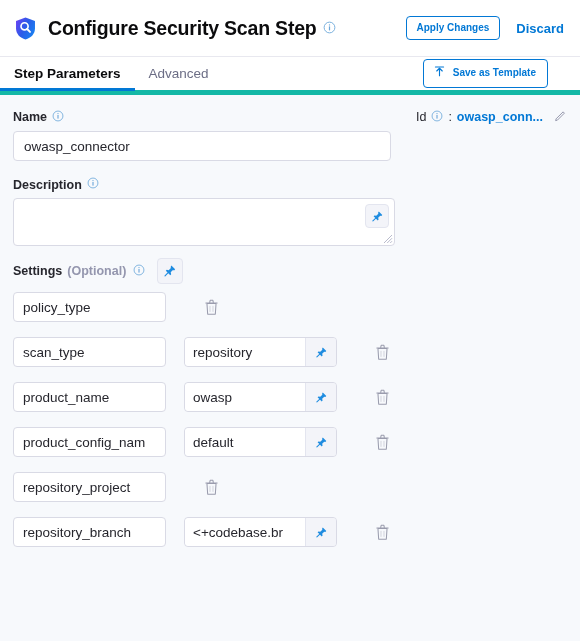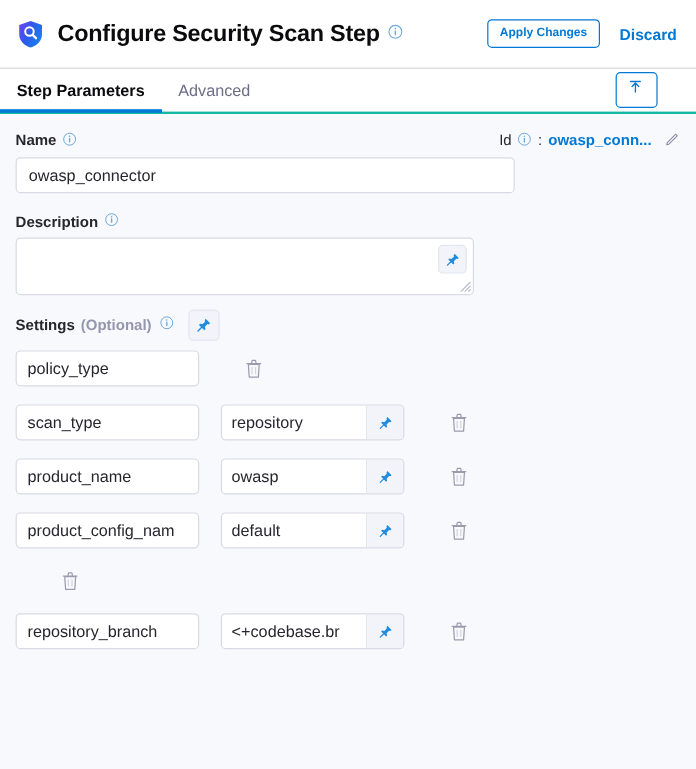--- a/index.html
+++ b/index.html
@@ -74,21 +74,21 @@
     padding: 5px 2px;
     white-space: nowrap;
   }
   .header .btn-outline { margin-right: 14px; }
 
   
   .tabbar {
     height: 38px;
     flex: 0 0 38px;
     background: #ffffff;
-    border-bottom: 2px solid #14b8a6;
+    border-bottom: 5px solid #14b8a6;
     display: flex;
     align-items: stretch;
     padding: 0 32px 0 0;
     position: relative;
   }
   .tab {
     display: flex;
     align-items: center;
     padding: 0 14px;
     font-size: 13.5px;
@@ -154,21 +154,21 @@
     color: #0278d5;
     font-weight: bold;
     font-size: 12.5px;
     cursor: pointer;
   }
   .id-colon { color: #26262d; }
   .pencil { margin-left: 6px; cursor: pointer; display: block; }
 
   .text-input {
     display: block;
-    width: 416px;
+    width: 378px;
     margin: 0 13px;
     height: 30px;
     border: 1px solid #d9dae5;
     border-radius: 4px;
     background: #ffffff;
     font-family: "Liberation Sans", sans-serif;
     font-size: 13.5px;
     color: #26262d;
     padding: 0 10px;
     outline: none;
@@ -353,20 +353,21 @@
     <div class="tab">Advanced</div>
     <div class="tab-spacer"></div>
     <button class="btn-outline">
       <span>
         <svg width="13" height="13" viewBox="0 0 16 16">
           <line x1="8" y1="13.2" x2="8" y2="4.2" stroke="#0278d5" stroke-width="1.4" stroke-linecap="round"></line>
           <polyline points="4.6,7.4 8,4 11.4,7.4" fill="none" stroke="#0278d5" stroke-width="1.4" stroke-linecap="round" stroke-linejoin="round"></polyline>
           <line x1="3" y1="2.4" x2="13" y2="2.4" stroke="#0278d5" stroke-width="1.4" stroke-linecap="round"></line>
         </svg>
       </span>
+      <span>Save as Template</span>
     </button>
   </div>
 
   <div class="content">
 
     <div class="label-row">
       <div class="field-label">
         <span>Name</span>
         <span class="info-icon">
           <svg width="12" height="12" viewBox="0 0 16 16">
@@ -521,20 +522,21 @@
             <path d="M4.2 5.9h9.6l-.75 11.2H4.95z" fill="none" stroke="#9a9cad" stroke-width="1.1" stroke-linejoin="round"></path>
             <line x1="3" y1="5.3" x2="15" y2="5.3" stroke="#9a9cad" stroke-width="1.1" stroke-linecap="round"></line>
             <path d="M7 5.1 7.6 2.4h2.9l.5 2.7" fill="none" stroke="#9a9cad" stroke-width="1.1" stroke-linejoin="round"></path>
             <line x1="7.4" y1="8.3" x2="7.4" y2="14.6" stroke="#cfd1dc" stroke-width="1"></line>
             <line x1="10.6" y1="8.3" x2="10.6" y2="14.6" stroke="#cfd1dc" stroke-width="1"></line>
           </svg>
         </button>
       </div>
 
       <div class="row">
+        <input class="key-input" type="text" value="repository_project" style="">
         <button class="trash-btn">
           <svg width="17" height="18" viewBox="0 0 18 19">
             <path d="M4.2 5.9h9.6l-.75 11.2H4.95z" fill="none" stroke="#9a9cad" stroke-width="1.1" stroke-linejoin="round"></path>
             <line x1="3" y1="5.3" x2="15" y2="5.3" stroke="#9a9cad" stroke-width="1.1" stroke-linecap="round"></line>
             <path d="M7 5.1 7.6 2.4h2.9l.5 2.7" fill="none" stroke="#9a9cad" stroke-width="1.1" stroke-linejoin="round"></path>
             <line x1="7.4" y1="8.3" x2="7.4" y2="14.6" stroke="#cfd1dc" stroke-width="1"></line>
             <line x1="10.6" y1="8.3" x2="10.6" y2="14.6" stroke="#cfd1dc" stroke-width="1"></line>
           </svg>
         </button>
       </div>

